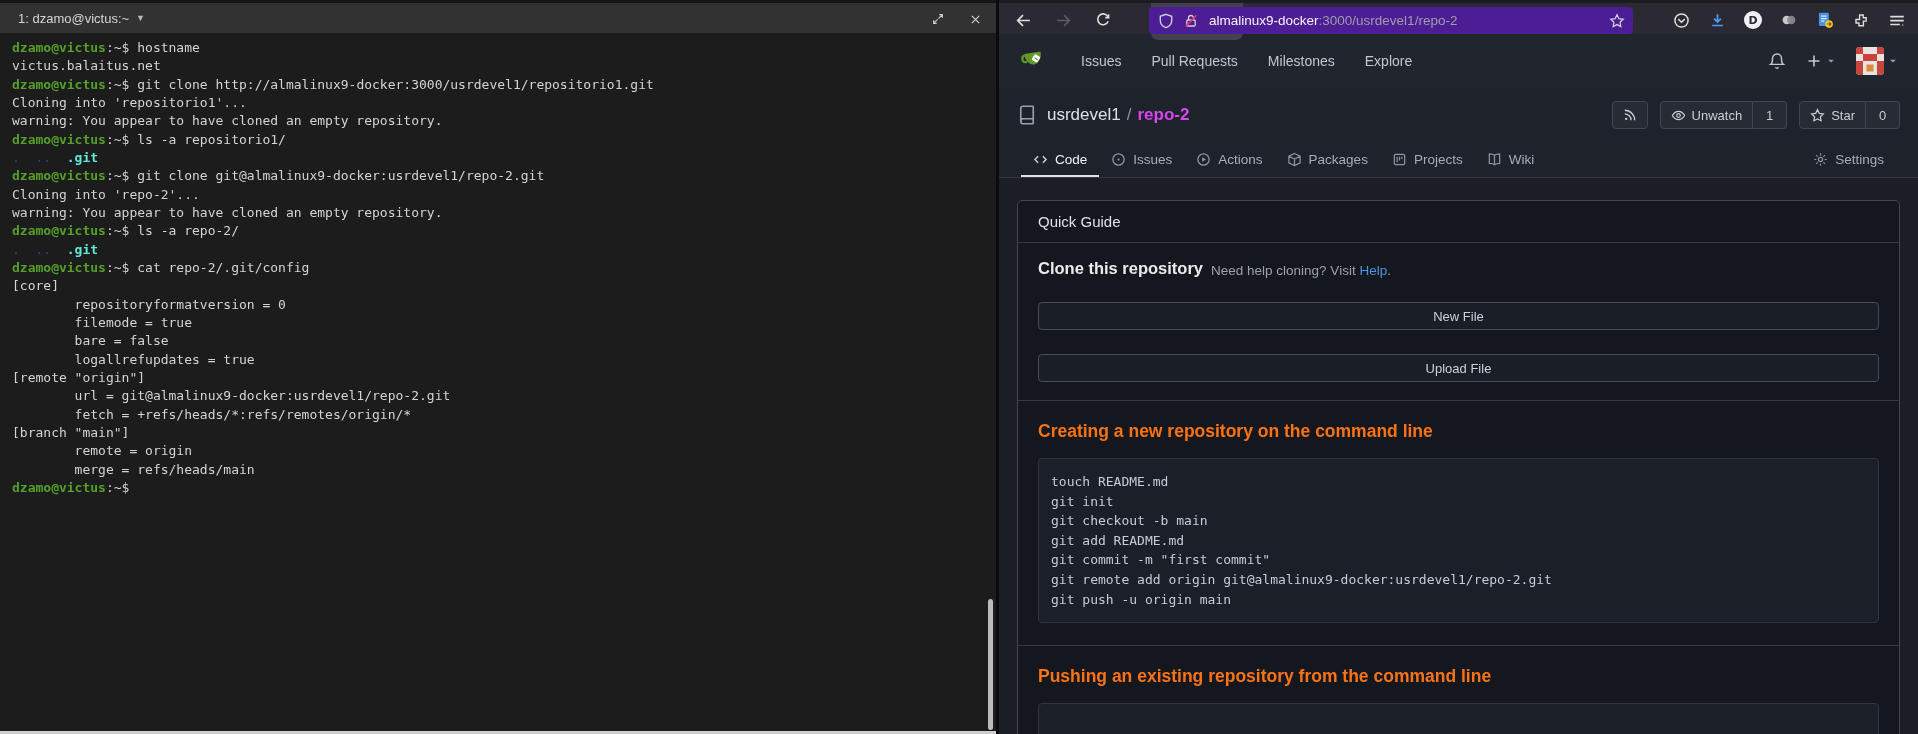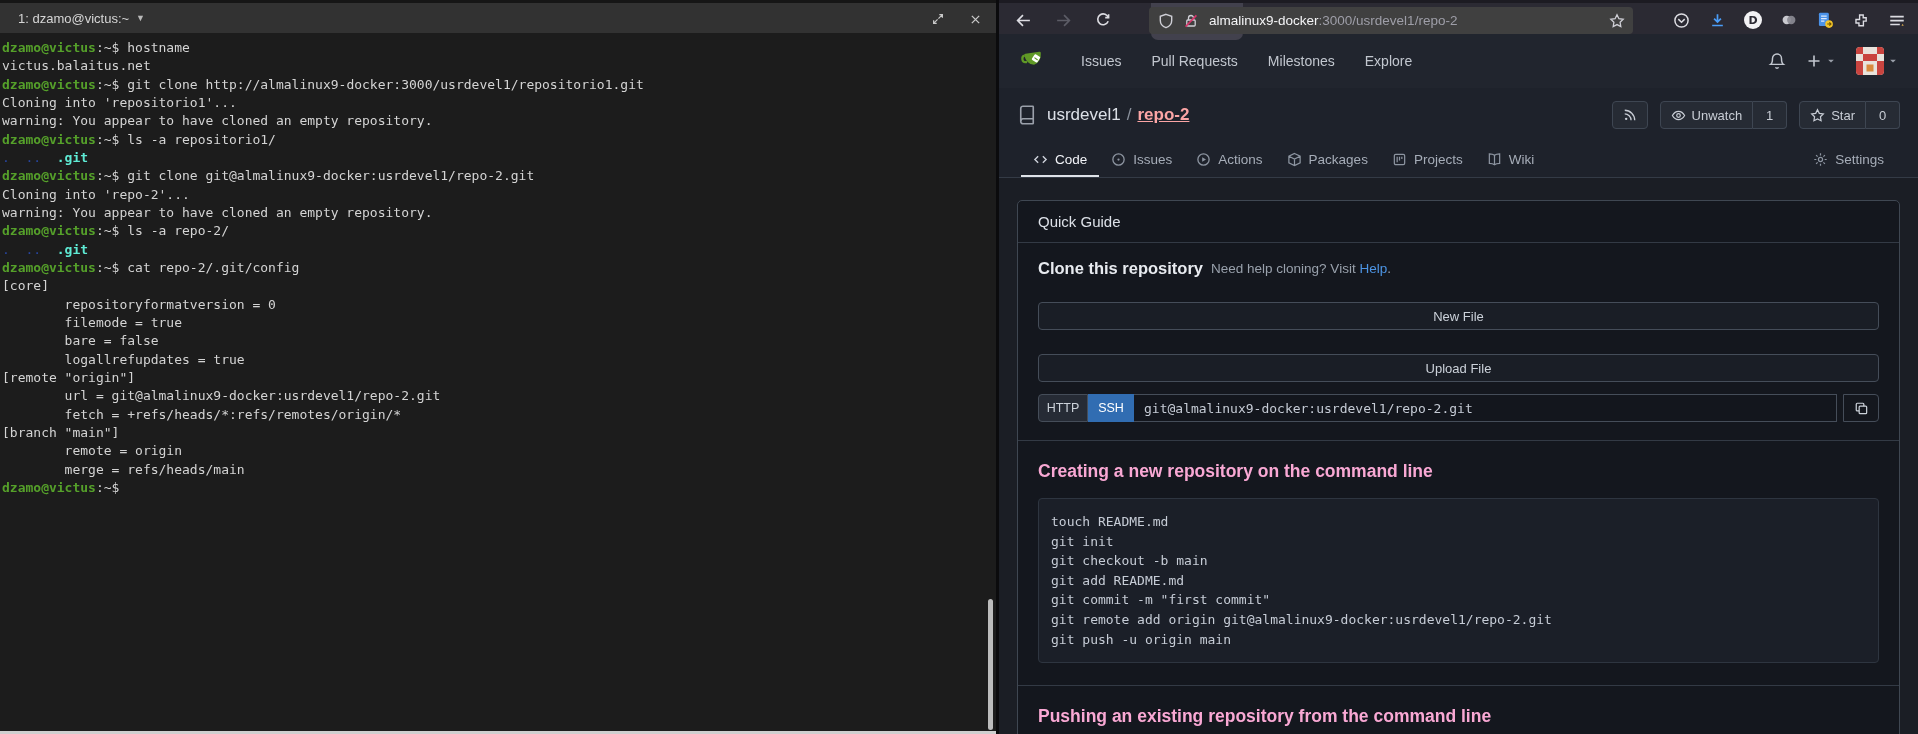--- a/index.html
+++ b/index.html
@@ -7,36 +7,36 @@
   .abs { position:absolute; }
 
   
   #terminal { left:0; top:0; width:996px; height:734px; background:#1c1c1c; }
   #term-titlebar { height:33px; background:#323232; border-top:3px solid #161616; display:flex; align-items:center; position:relative; }
   #term-title { margin-left:18px; font-size:13px; color:#d6d6d6; }
   #term-title-caret { margin-left:7px; color:#b9b9b9; font-size:9px; }
   .term-winbtn { position:absolute; top:2px; width:28px; height:28px; display:flex; align-items:center; justify-content:center; color:#c9c9c9; }
   #term-restore { left:924px; }
   #term-close { left:961px; }
-  #term-body { padding:6px 0 0 2px; font-family:"DejaVu Sans Mono", monospace; font-size:13px; line-height:18.34px; white-space:pre; }
+  #term-body { padding:6px 0 0 2px; font-family:"DejaVu Sans Mono", monospace; font-size:13px; line-height:18.34px; white-space:pre;margin-left:10px; }
   .tl { height:18.34px; }
   .seg-g { color:#55a02a; font-weight:bold; }
   .seg-f { color:#d4d4d4; }
   .seg-d { color:#5eead4; font-weight:bold; }
   .seg-dd { color:#27459e; }
   #term-scrollthumb { left:988px; top:599px; width:5px; height:131px; background:#bcbcbc; border-radius:3px; }
   #term-bottomline { left:0; bottom:0; width:996px; height:3px; background:#cfcfcf; }
 
   
   #browser { left:996px; top:0; width:922px; height:734px; background:#1b1e25; border-left:3px solid #0b0b0d; }
   #btoolbar { position:relative; height:34px; background:#2b2a33; border-top:3px solid #1c1b22; z-index:3; }
   .tb-btn { position:absolute; top:3px; width:28px; height:28px; display:flex; align-items:center; justify-content:center; border-radius:4px; color:#dcdce2; }
   .tb-btn.disabled { color:#5c5c66; }
   #urlbar-droop { position:absolute; left:152px; top:0; width:92px; height:37px; border-radius:0 0 7px 7px; background:#42414d; }
-  #urlbar { position:absolute; left:150px; top:4px; width:484px; height:27px; background:#404040; border-radius:4px; display:flex; align-items:center; z-index:2; }
+  #urlbar { position:absolute; left:150px; top:4px; width:484px; height:27px; background:#4c1d95; border-radius:4px; display:flex; align-items:center; z-index:2; }
   #urlbar .uicon { margin-left:9px; color:#cfcfd6; display:flex; }
   #url-text { margin-left:10px; font-size:13.5px; white-space:pre; }
   #url-domain { color:#f5f5f7; }
   #url-rest { color:#9e9ea8; }
   #url-star { margin-left:auto; margin-right:8px; color:#cfcfd6; display:flex; }
 
   
   #g-navbar { height:54px; background:#21252e; display:flex; align-items:center; padding:0 20px; }
   #g-logo { width:30px; height:30px; display:flex; }
   #g-nav-items { display:flex; gap:30px; margin-left:32px; list-style:none; }
@@ -44,50 +44,50 @@
   #g-nav-right { margin-left:auto; display:flex; align-items:center; gap:20px; }
   .nav-caret { color:#9aa0aa; margin-left:4px; display:inline-flex; }
   #g-bell, #g-plus { color:#c2c7cf; display:flex; align-items:center; }
   #g-avatar { width:28px; height:28px; border-radius:4px; overflow:hidden; display:flex; }
 
   #g-repoheader { height:54px; background:#1e222b; display:flex; align-items:center; padding:0 18px; }
   #repo-icon { color:#9aa0aa; display:flex; }
   #repo-title { margin-left:10px; font-size:17px; }
   #repo-owner { color:#dce0e7; }
   #repo-sep { color:#8a919c; margin:0 6px; }
-  #repo-name { color:#fca5a5; font-weight:bold;text-decoration:underline; }
+  #repo-name { color:#d946ef; font-weight:bold; }
   #repo-actions { margin-left:auto; display:flex; gap:12px; }
   .hbtn { height:28px; background:#262b34; border:1px solid #3e4652; border-radius:4px; color:#c8cdd5; font-size:13px; display:flex; align-items:center; padding:12px 10px; gap:6px; }
   .btn-group { display:flex; }
   .btn-group .hbtn:first-child { border-radius:4px 0 0 4px; }
   .btn-group .hbtn:last-child { border-radius:0 4px 4px 0; border-left:none; min-width:34px; justify-content:center; }
 
   #g-tabbar { height:36px; background:#1e222b; border-bottom:1px solid #343b46; display:flex; align-items:stretch; padding:0 22px;text-align:center; }
   .g-tab { display:flex; align-items:center; gap:7px; padding:0 12px; font-size:13.5px; color:#a6adb8; cursor:pointer; }
   .g-tab svg { color:#8d95a1; }
   .g-tab.active { color:#f2f4f8; box-shadow:inset 0 -2px 0 #dfe3e9; }
   .g-tab.active svg { color:#ccd1d9; }
   #tab-settings { margin-left:auto; }
 
   #g-content { position:relative; height:556px; background:#1b1e25; overflow:hidden; }
   #panel { margin:22px 18px 0; border:1px solid #3f4752; border-radius:5px; background:#14171e; }
   #panel-head { padding:12px 20px; font-size:15px; color:#dde1e8; border-bottom:1px solid #333a45; }
   .sec { padding:16px 20px 18px; border-bottom:1px solid #333a45; }
-  #sec-clone-headrow { display:flex; align-items:center; gap:8px; }
+  #sec-clone-headrow { display:flex; align-items:flex-end; gap:8px; }
   #clone-heading { font-size:16.5px; font-weight:bold; color:#e8ebf0; }
   #clone-help { font-size:13.5px; color:#99a1ac; }
   #clone-help a { color:#4c94e4; text-decoration:none; }
   .wide-btn { margin-top:24px; width:100%; height:28px; background:#1a1e26; border:1px solid #454d59; border-radius:4px; color:#ccd2da; font-size:13px; font-family:"Liberation Sans", sans-serif; display:flex; align-items:center; justify-content:center; cursor:pointer; }
   #clone-row { margin-top:12px; display:flex; height:28px; }
   #btn-http { width:50px; background:#262b35; border:1px solid #454d59; border-radius:4px 0 0 4px; color:#ccd2da; font-size:12.5px; display:flex; align-items:center; justify-content:center; }
   #btn-ssh { width:46px; background:#316db2; border:1px solid #316db2; color:#fff; font-size:12.5px; display:flex; align-items:center; justify-content:center; }
   #clone-url-input { flex:1; background:#13161d; border:1px solid #454d59; border-left:none; color:#c5cbd5; font-family:"DejaVu Sans Mono", monospace; font-size:13px; padding:0 10px; outline:none; }
   #btn-copy { width:36px; border:1px solid #454d59; border-left:1px solid #454d59; border-radius:0 4px 4px 0; background:#14171e; color:#ccd2da; display:flex; align-items:center; justify-content:center; margin-left:6px; }
   .sec2 { padding:20px 20px 22px; border-bottom:1px solid #333a45; }
-  .sec-heading { font-size:17.5px; font-weight:bold; color:#f9a8d4; }
+  .sec-heading { font-size:17.5px; font-weight:bold; color:#f97316; }
   .codeblock { margin-top:16px; background:#1b1f28; border:1px solid #2e3540; border-radius:4px; padding:13px 12px; font-family:"DejaVu Sans Mono", monospace; font-size:13px; line-height:19.6px; color:#c6ccd6; white-space:pre; }
   .sec3 { padding:20px 20px 0; }
   #codeblock-push { height:80px; }
   svg { display:block; }
 </style>
 </head>
 <body>
 
 <div id="terminal" class="abs">
   <div id="term-titlebar">
@@ -338,31 +338,20 @@
     <div id="panel">
       <div id="panel-head">Quick Guide</div>
 
       <div class="sec">
         <div id="sec-clone-headrow">
           <span id="clone-heading">Clone this repository</span>
           <span id="clone-help"><span>Need help cloning? Visit</span> <a href="#">Help</a><span>.</span></span>
         </div>
         <button class="wide-btn">New File</button>
         <button class="wide-btn">Upload File</button>
-        <div id="clone-row">
-          <span id="btn-http">HTTP</span>
-          <span id="btn-ssh">SSH</span>
-          <input id="clone-url-input" readonly="" value="git@almalinux9-docker:usrdevel1/repo-2.git" style="">
-          <span id="btn-copy">
-            <svg width="15" height="15" viewBox="0 0 16 16" fill="none" stroke="currentColor" stroke-width="1.3">
-                <rect x="5.5" y="5.5" width="8" height="8" rx="1"></rect>
-                <path d="M10.5 5.5V3.4a1 1 0 0 0-1-1H3.4a1 1 0 0 0-1 1v6.1a1 1 0 0 0 1 1h2.1"></path>
-              </svg>
-          </span>
-        </div>
       </div>
 
       <div class="sec2">
         <div class="sec-heading">Creating a new repository on the command line</div>
         <div class="codeblock" id="codeblock-create">touch README.md
 git init
 git checkout -b main
 git add README.md
 git commit -m "first commit"
 git remote add origin git@almalinux9-docker:usrdevel1/repo-2.git

